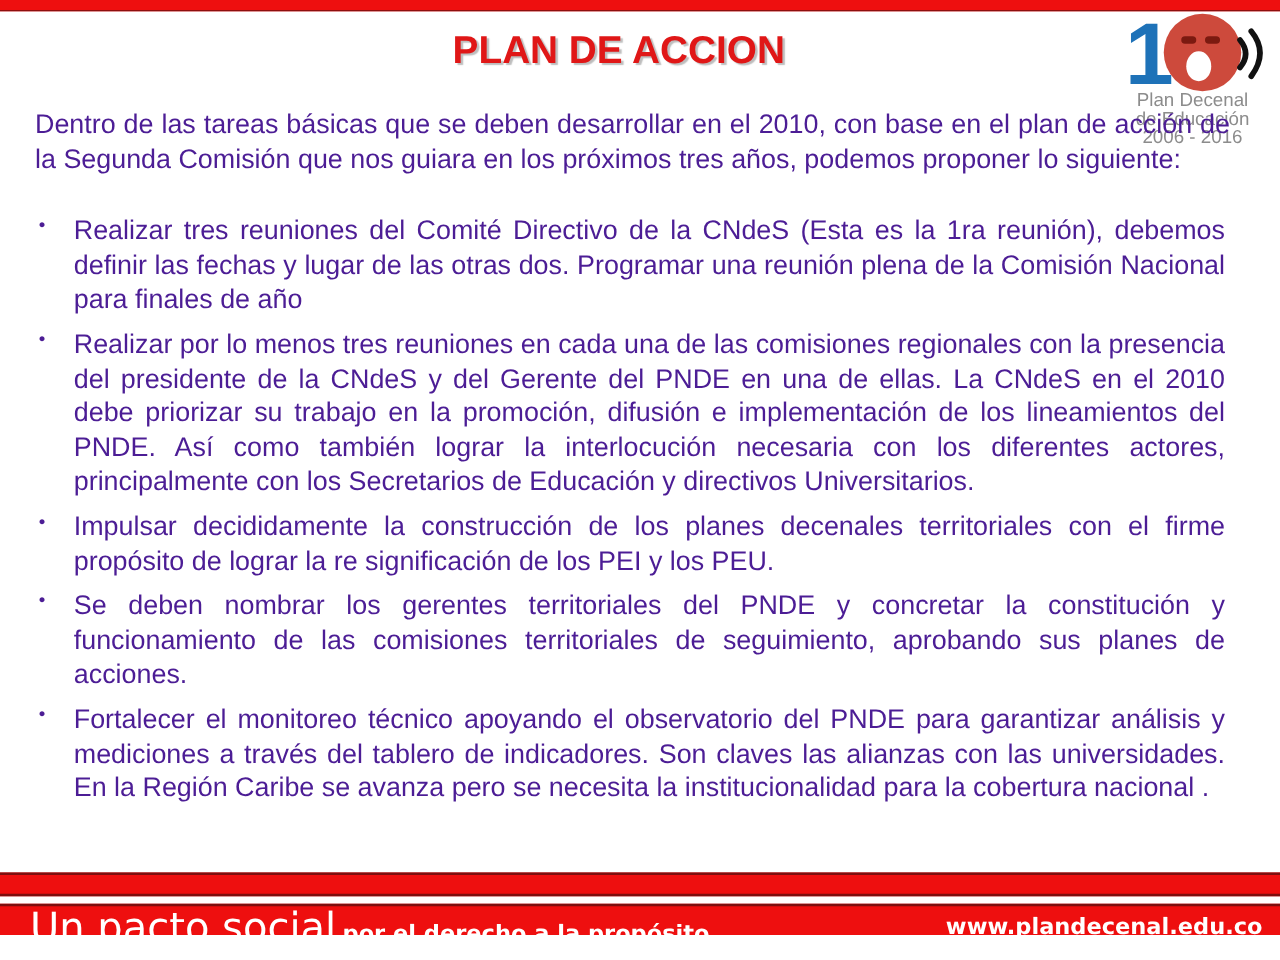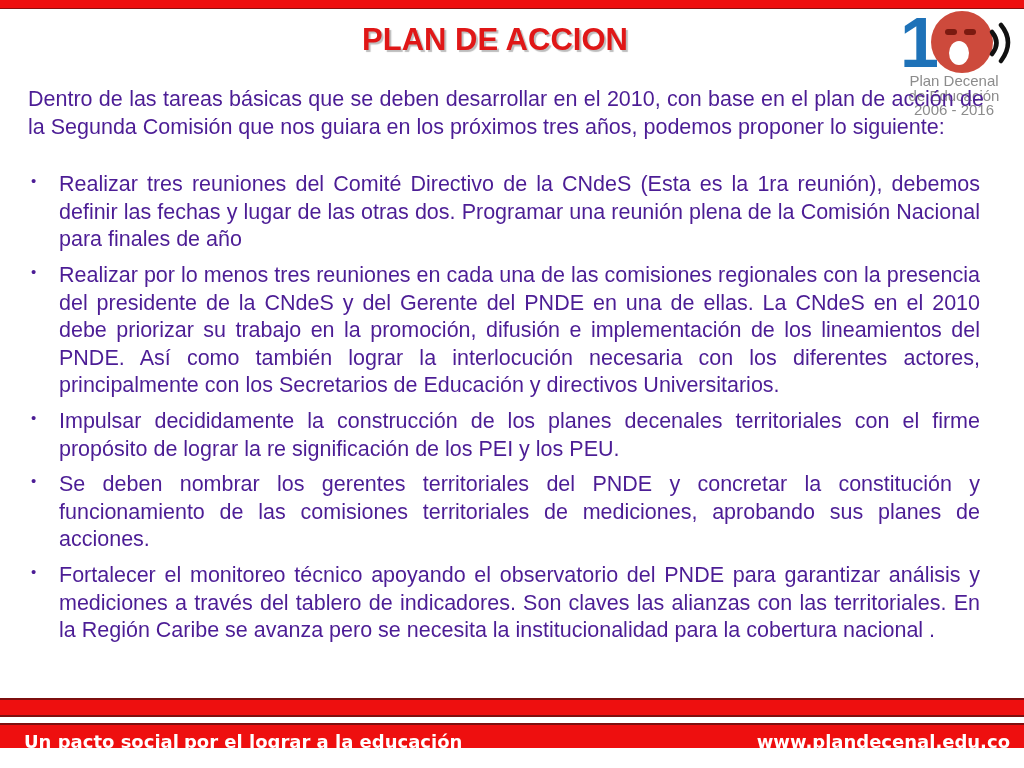--- a/index.html
+++ b/index.html
@@ -41,21 +41,21 @@
     background:#ee0f0f; border-top:2px solid #7d0f0f; border-bottom:2px solid #7d0f0f;
   }
   .footer-main {
     position:absolute; left:0; top:723px; width:1024px; height:38px;
     background:#ee0f0f; border-top:2px solid #7d0f0f; border-bottom:3px solid #7d0f0f;
     display:flex; align-items:center; justify-content:space-between;
     padding:0 14px 0 24px; box-sizing:border-box;
     font-family:"DejaVu Sans", sans-serif; color:#ffffff;
   }
   .slogan { white-space:nowrap; }
-  .slogan-main { font-size:18px; font-weight:bold; }
+  .slogan-main { font-size:32px; font-weight:normal; }
   .slogan-rest { font-size:18px; font-weight:bold; }
   .footer-url { font-size:18px; font-weight:bold; white-space:nowrap; }
 </style>
 </head>
 <body>
 
 <div class="slide">
 
   <div class="top-bar"></div>
 
@@ -93,31 +93,31 @@
     <div class="bullet-row">
       <span class="bullet-marker">•</span>
       <p class="bullet-text">Realizar por lo menos tres reuniones en cada una de las comisiones regionales con la presencia del presidente de la CNdeS y del Gerente del PNDE en una de ellas. La CNdeS en el 2010 debe priorizar su trabajo en la promoción, difusión e implementación de los lineamientos del PNDE. Así como también lograr la interlocución necesaria con los diferentes actores, principalmente con los Secretarios de Educación y directivos Universitarios.</p>
     </div>
     <div class="bullet-row">
       <span class="bullet-marker">•</span>
       <p class="bullet-text">Impulsar decididamente la construcción de los planes decenales  territoriales con el firme propósito de lograr la re significación de los PEI y los PEU.</p>
     </div>
     <div class="bullet-row">
       <span class="bullet-marker">•</span>
-      <p class="bullet-text">Se deben nombrar los gerentes territoriales del PNDE y concretar la constitución y funcionamiento de las comisiones territoriales de mediciones, aprobando sus planes de acciones.</p>
+      <p class="bullet-text">Se deben nombrar los gerentes territoriales del PNDE y concretar la constitución y funcionamiento de las comisiones territoriales de seguimiento, aprobando sus planes de acciones.</p>
     </div>
     <div class="bullet-row">
       <span class="bullet-marker">•</span>
-      <p class="bullet-text">Fortalecer el monitoreo técnico apoyando el observatorio del PNDE para garantizar análisis y mediciones a través del tablero de indicadores. Son claves las alianzas con las territoriales. En la Región Caribe se avanza pero se necesita la institucionalidad para la cobertura nacional .</p>
+      <p class="bullet-text">Fortalecer el monitoreo técnico apoyando el observatorio del PNDE para garantizar análisis y mediciones a través del tablero de indicadores. Son claves las alianzas con las universidades. En la Región Caribe se avanza pero se necesita la institucionalidad para la cobertura nacional .</p>
     </div>
   </div>
 
   <div class="footer-thin"></div>
 
   <div class="footer-main">
     <span class="slogan">
       <span class="slogan-main">Un pacto social</span>
-      <span class="slogan-rest">por el lograr a la educación</span>
+      <span class="slogan-rest">por el derecho a la propósito</span>
     </span>
     <span class="footer-url">www.plandecenal.edu.co</span>
   </div>
 
 </div>
 
 </body></html>

